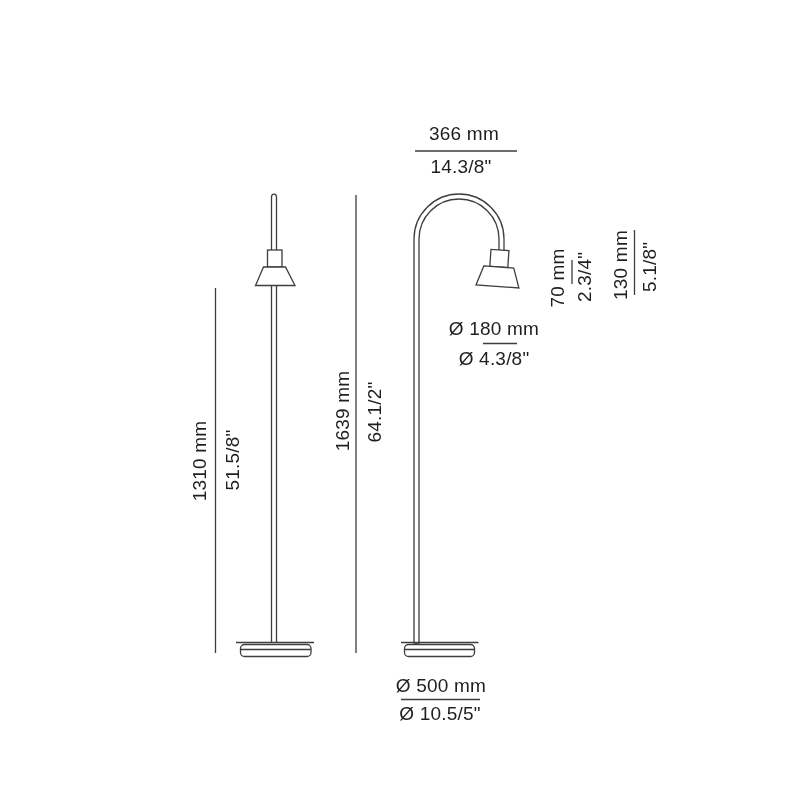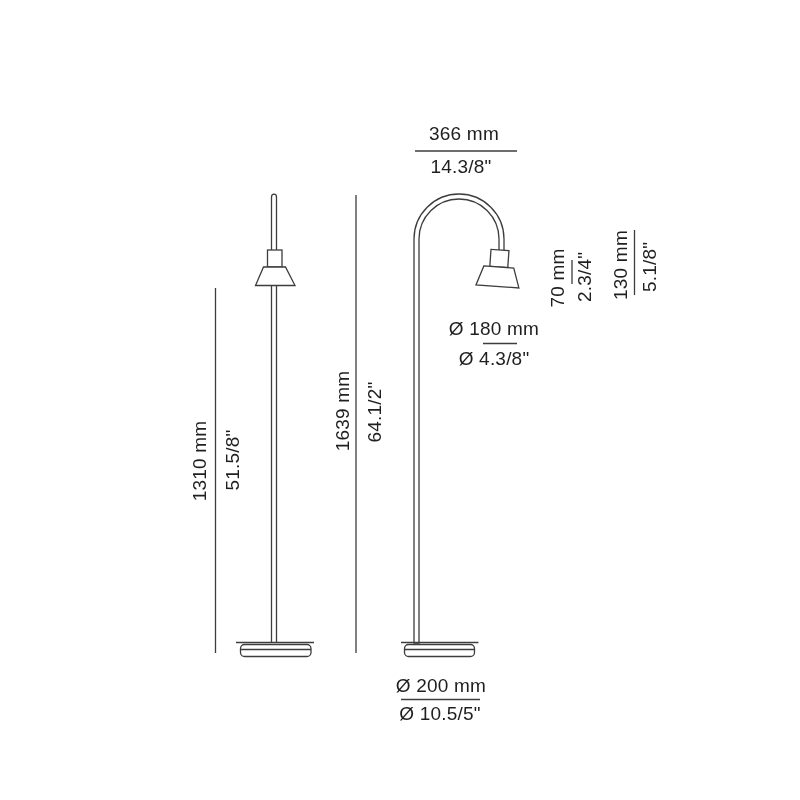--- a/index.html
+++ b/index.html
@@ -86,16 +86,16 @@
 
   <div class="lbl rot" style="left:621px;top:253px">130 mm</div>
   <div class="lbl rot" style="left:650px;top:255px">5.1/8"</div>
 
   <div class="lbl rot" style="left:343px;top:399px">1639 mm</div>
   <div class="lbl rot" style="left:375px;top:400px">64.1/2"</div>
 
   <div class="lbl rot" style="left:200px;top:449px">1310 mm</div>
   <div class="lbl rot" style="left:233px;top:448px">51.5/8"</div>
 
-  <div class="lbl" style="left:441px;top:674px">Ø 200 mm</div>
+  <div class="lbl" style="left:441px;top:674px">Ø 500 mm</div>
   <div class="lbl" style="left:440px;top:702px">Ø 10.5/5"</div>
 
 </div>
 
 </body></html>

